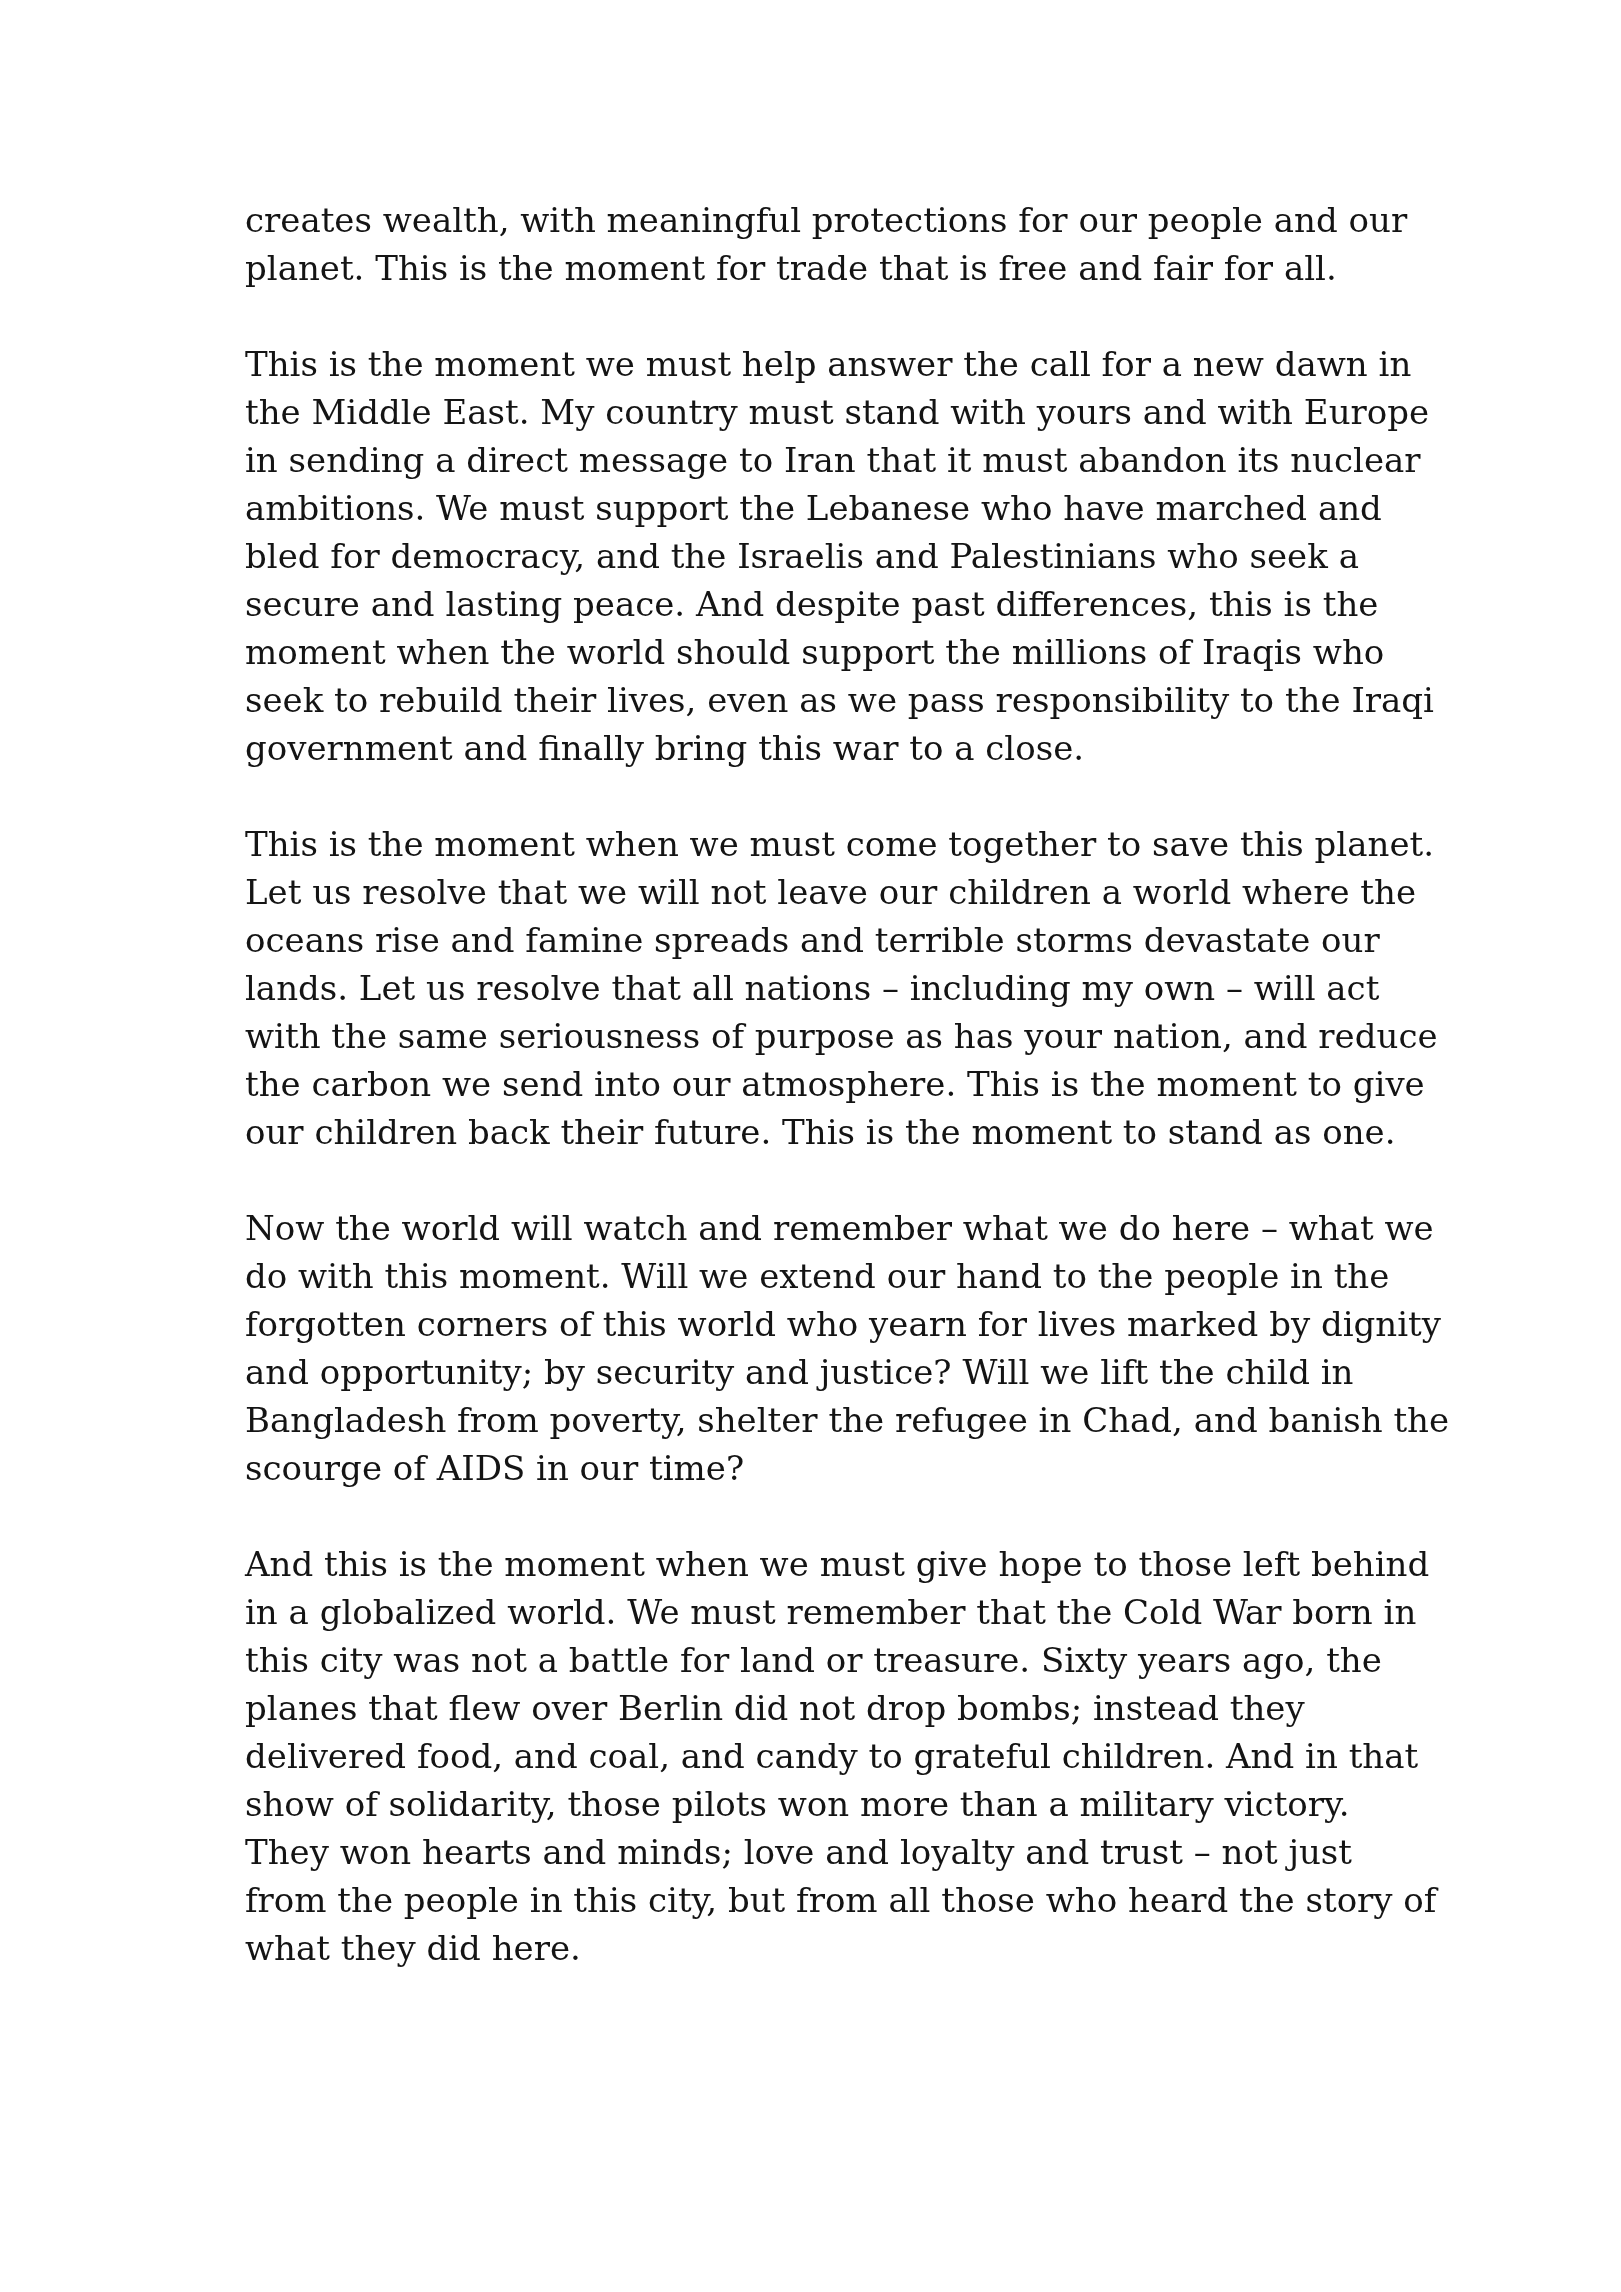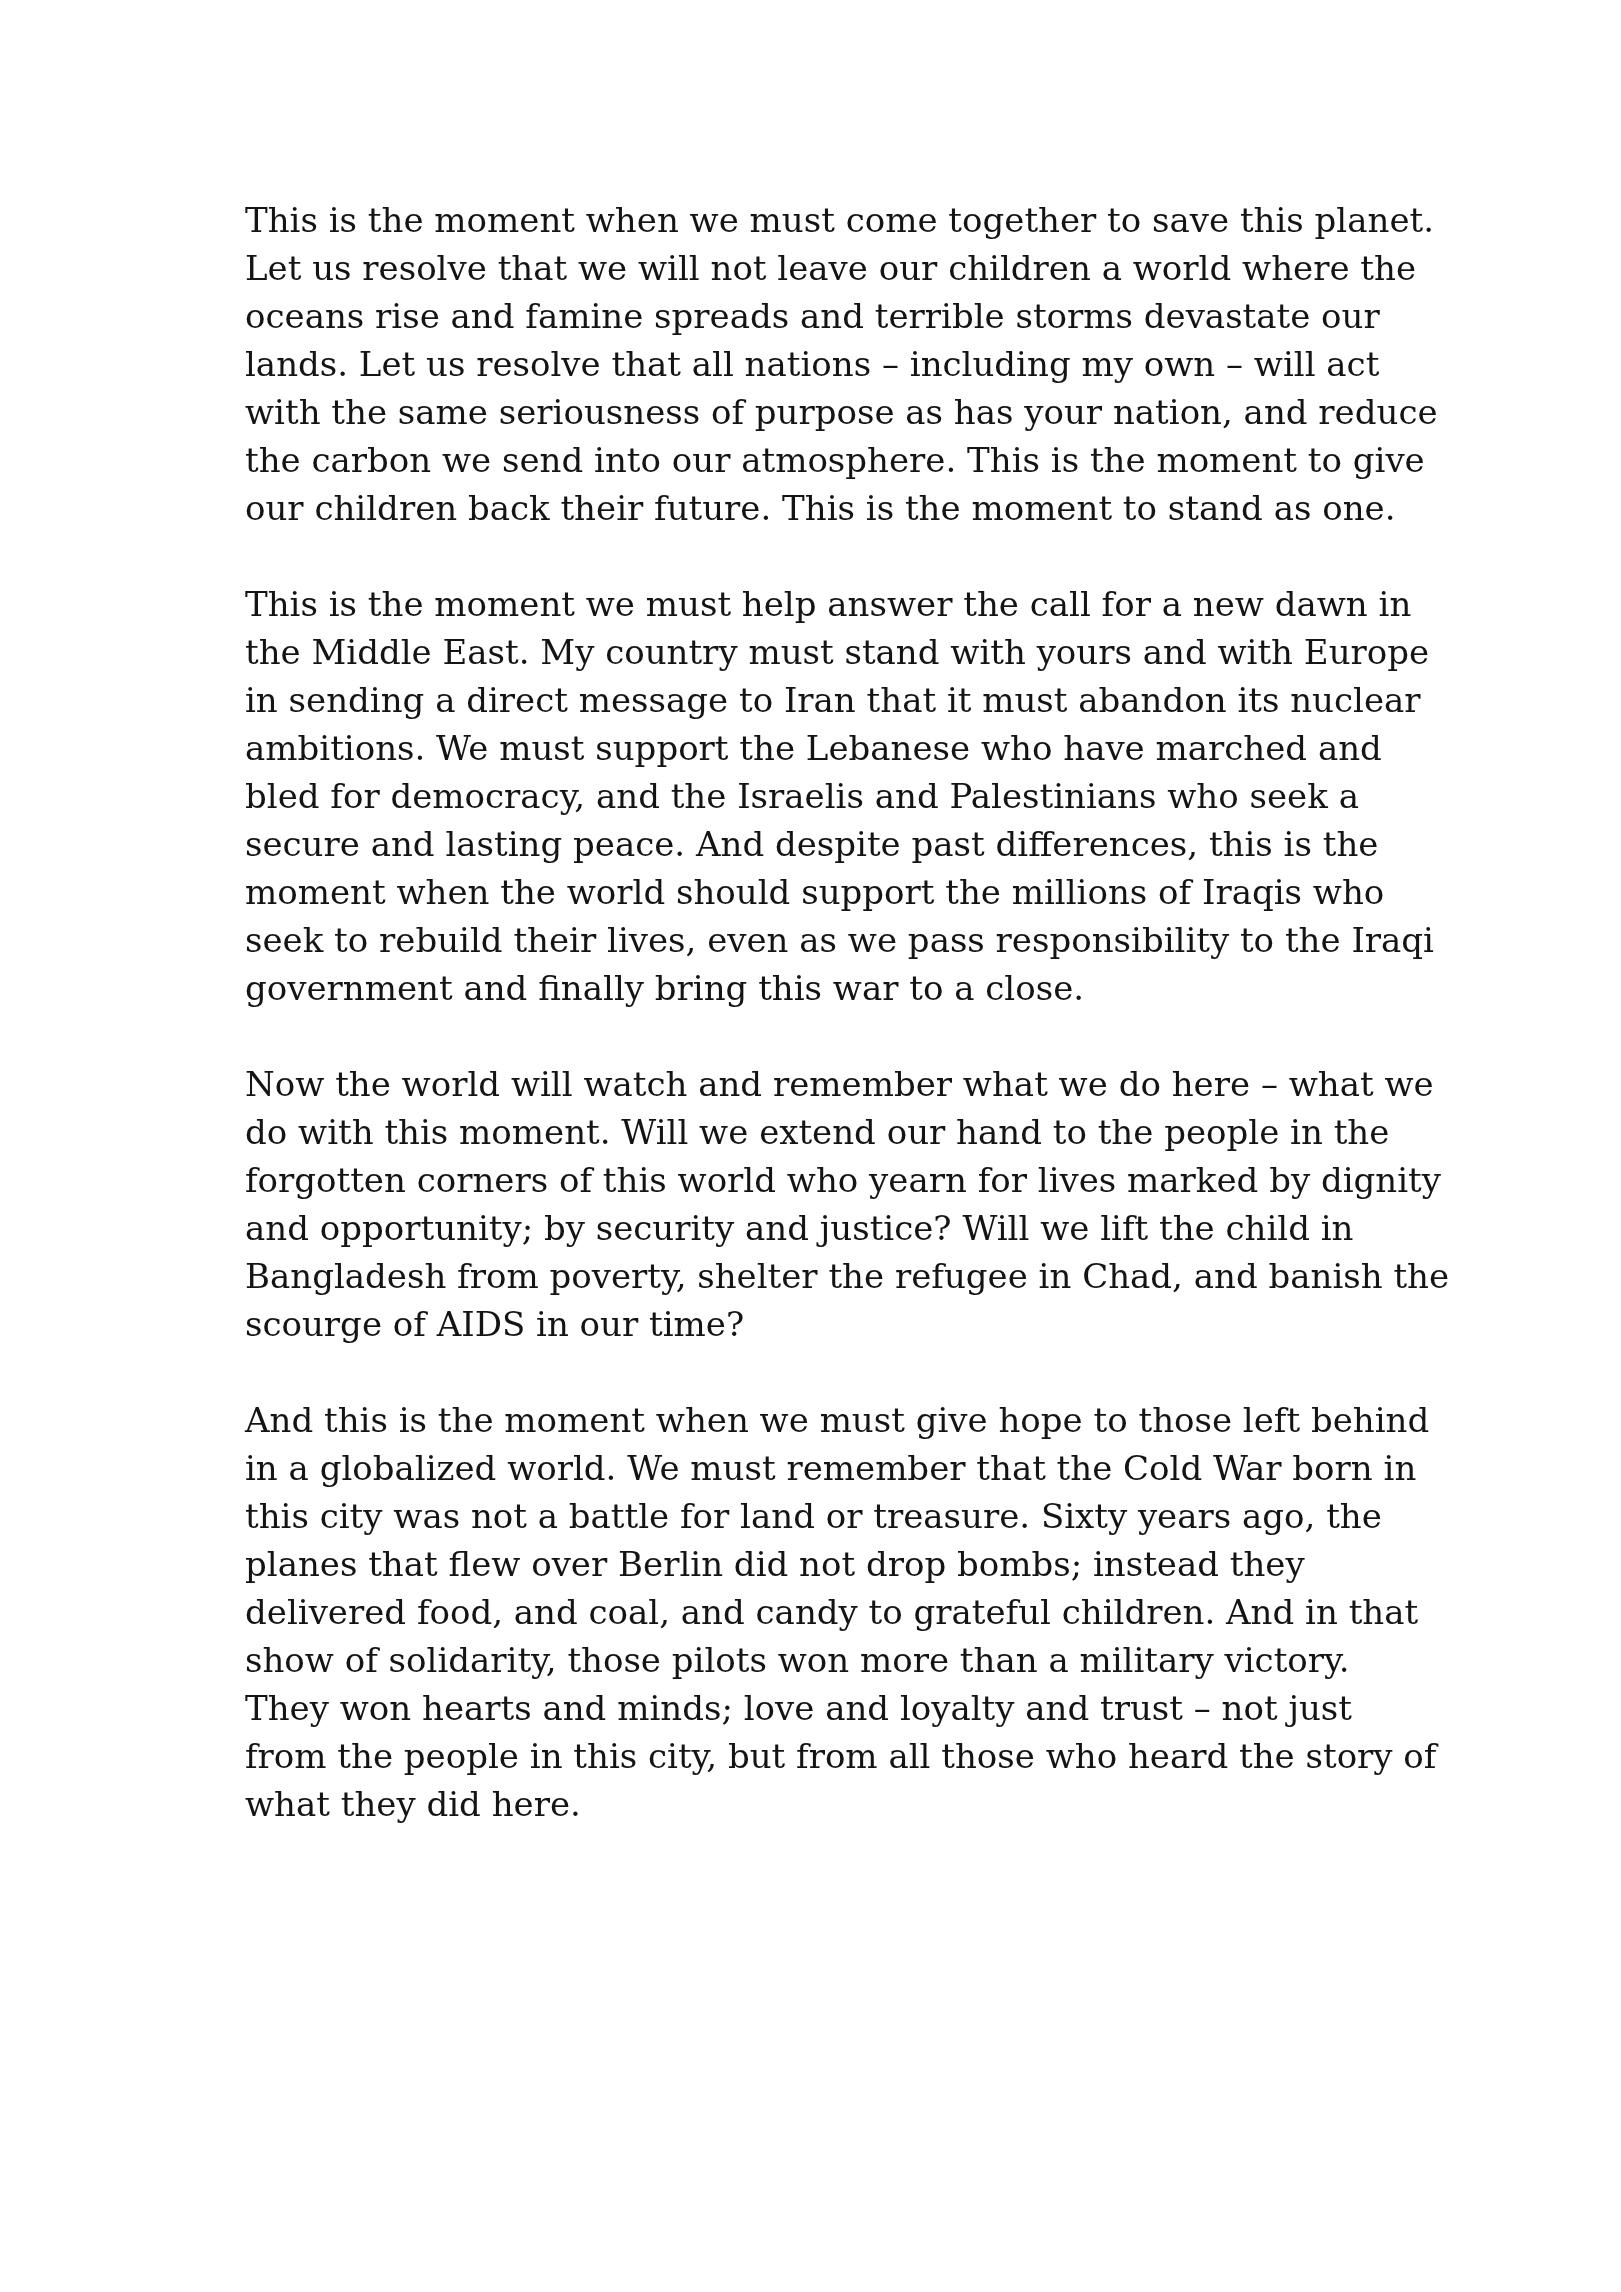--- a/index.html
+++ b/index.html
@@ -27,36 +27,38 @@
   .text-block p {
     margin: 0 0 48px 0;
     white-space: pre-line; 
   }
 </style>
 </head>
 <body>
 
 <div class="page">
   <div class="text-block">
-    <p>This is the moment when we must come together to save this planet.
-Let us resolve that we will not leave our children a world where the
-oceans rise and famine spreads and terrible storms devastate our
-lands. Let us resolve that all nations – including my own – will act
-with the same seriousness of purpose as has your nation, and reduce
-the carbon we send into our atmosphere. This is the moment to give
-our children back their future. This is the moment to stand as one.</p>
+    <p>creates wealth, with meaningful protections for our people and our
+planet. This is the moment for trade that is free and fair for all.</p>
     <p>This is the moment we must help answer the call for a new dawn in
 the Middle East. My country must stand with yours and with Europe
 in sending a direct message to Iran that it must abandon its nuclear
 ambitions. We must support the Lebanese who have marched and
 bled for democracy, and the Israelis and Palestinians who seek a
 secure and lasting peace. And despite past differences, this is the
 moment when the world should support the millions of Iraqis who
 seek to rebuild their lives, even as we pass responsibility to the Iraqi
 government and finally bring this war to a close.</p>
+    <p>This is the moment when we must come together to save this planet.
+Let us resolve that we will not leave our children a world where the
+oceans rise and famine spreads and terrible storms devastate our
+lands. Let us resolve that all nations – including my own – will act
+with the same seriousness of purpose as has your nation, and reduce
+the carbon we send into our atmosphere. This is the moment to give
+our children back their future. This is the moment to stand as one.</p>
     <p>Now the world will watch and remember what we do here – what we
 do with this moment. Will we extend our hand to the people in the
 forgotten corners of this world who yearn for lives marked by dignity
 and opportunity; by security and justice? Will we lift the child in
 Bangladesh from poverty, shelter the refugee in Chad, and banish the
 scourge of AIDS in our time?</p>
     <p>And this is the moment when we must give hope to those left behind
 in a globalized world. We must remember that the Cold War born in
 this city was not a battle for land or treasure. Sixty years ago, the
 planes that flew over Berlin did not drop bombs; instead they

